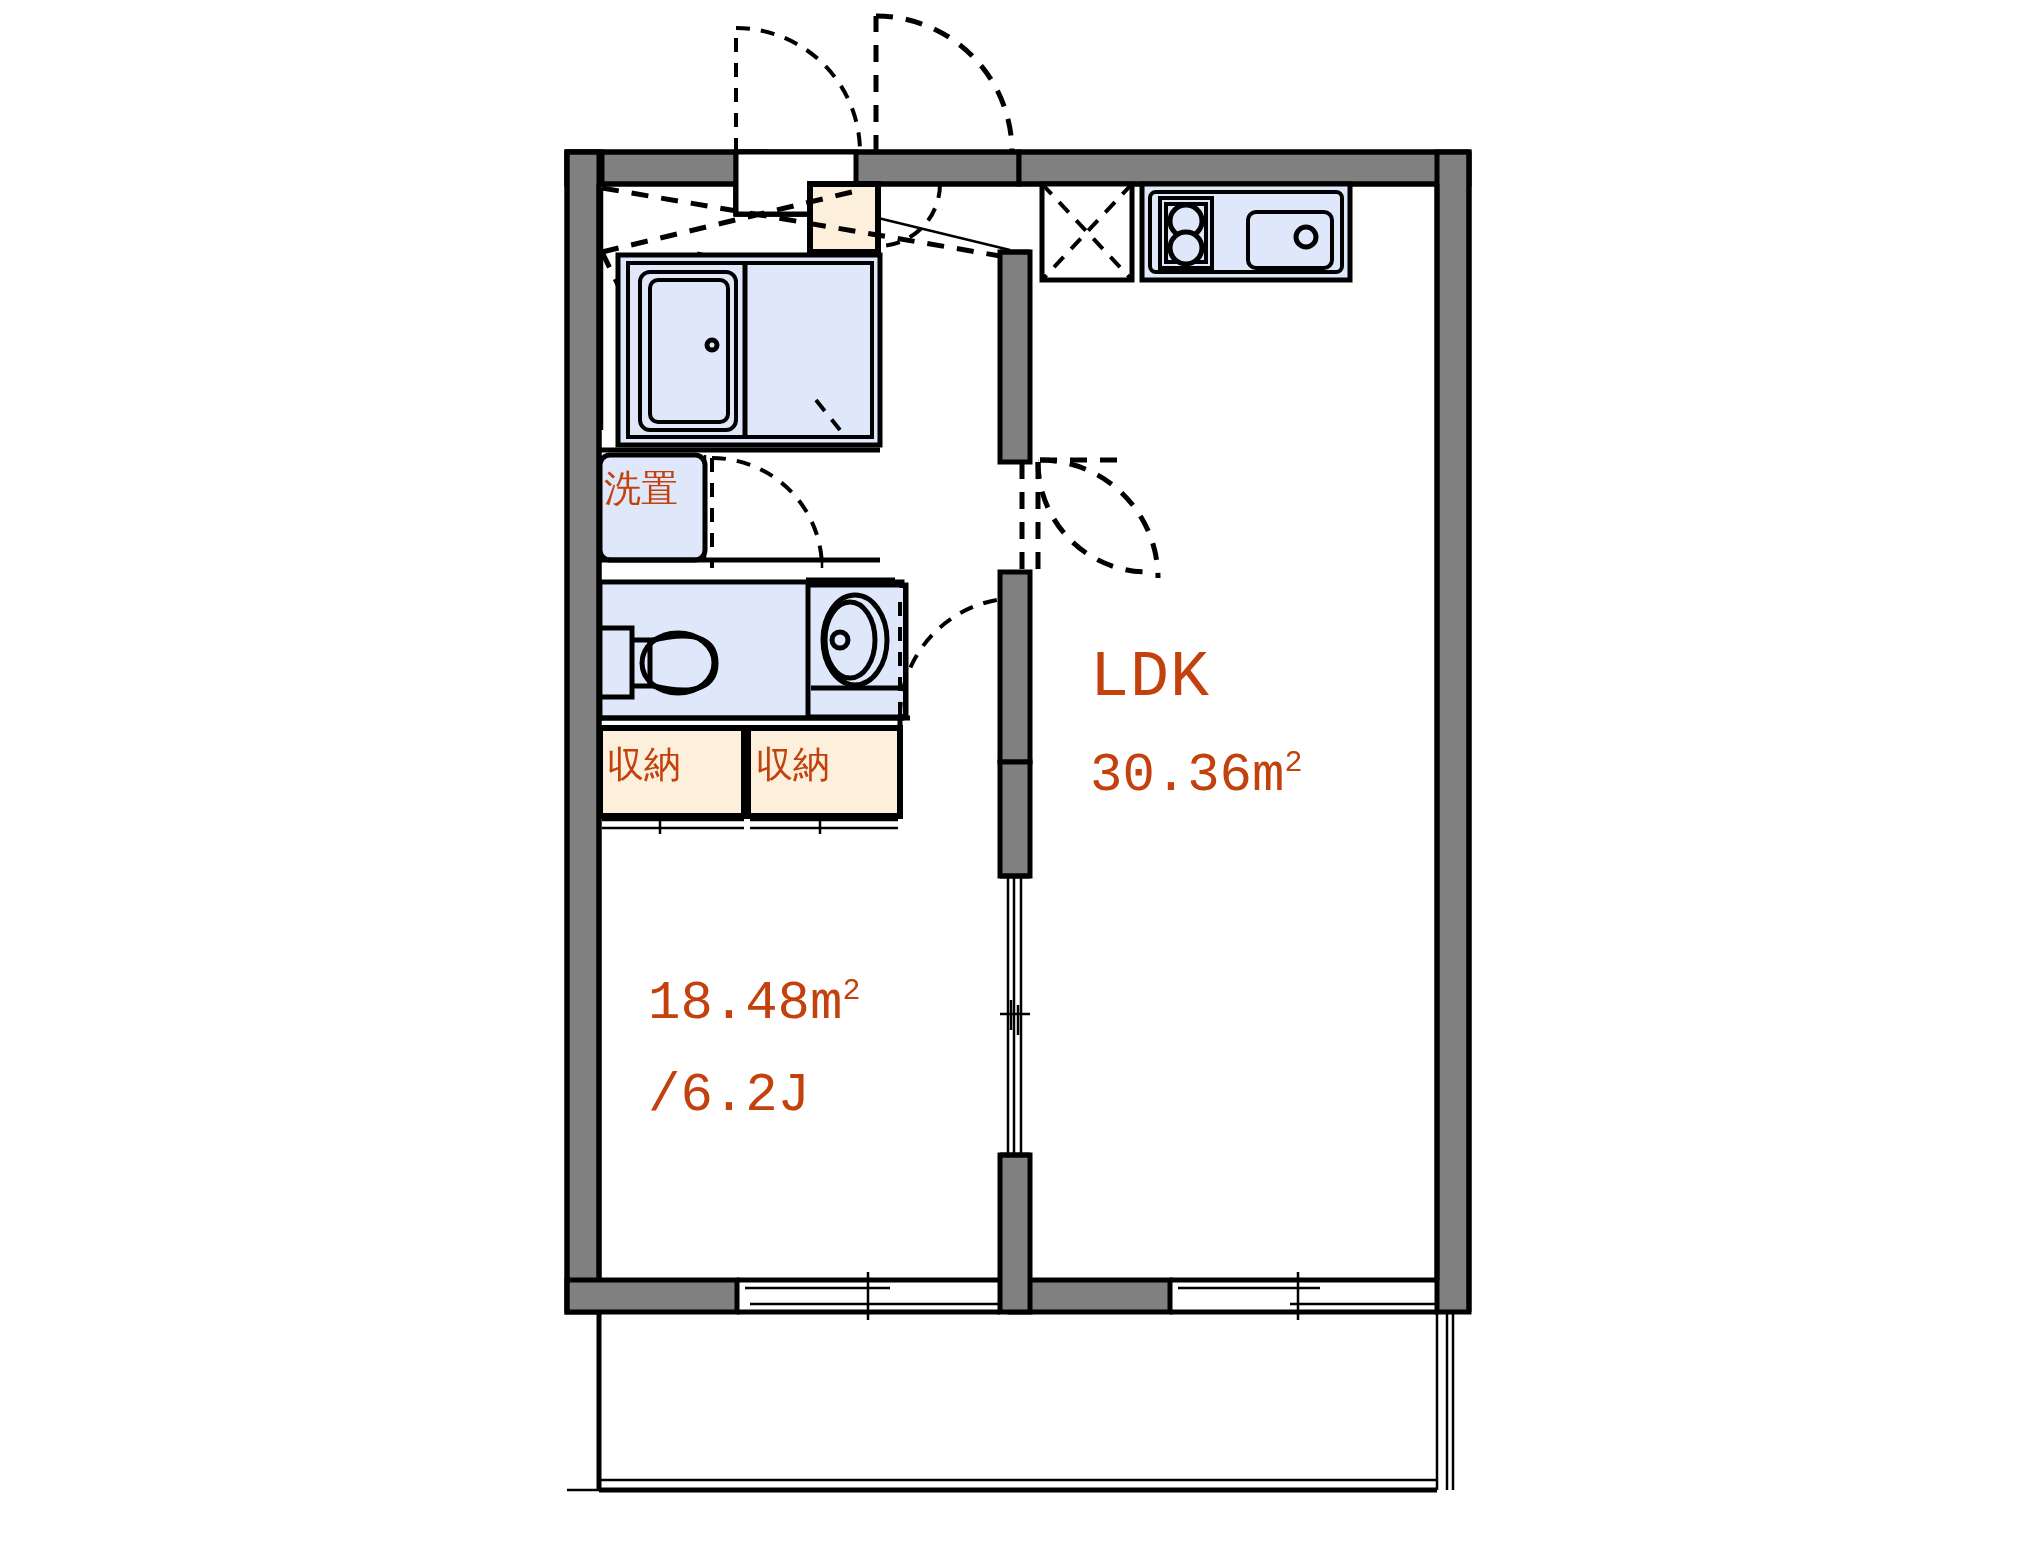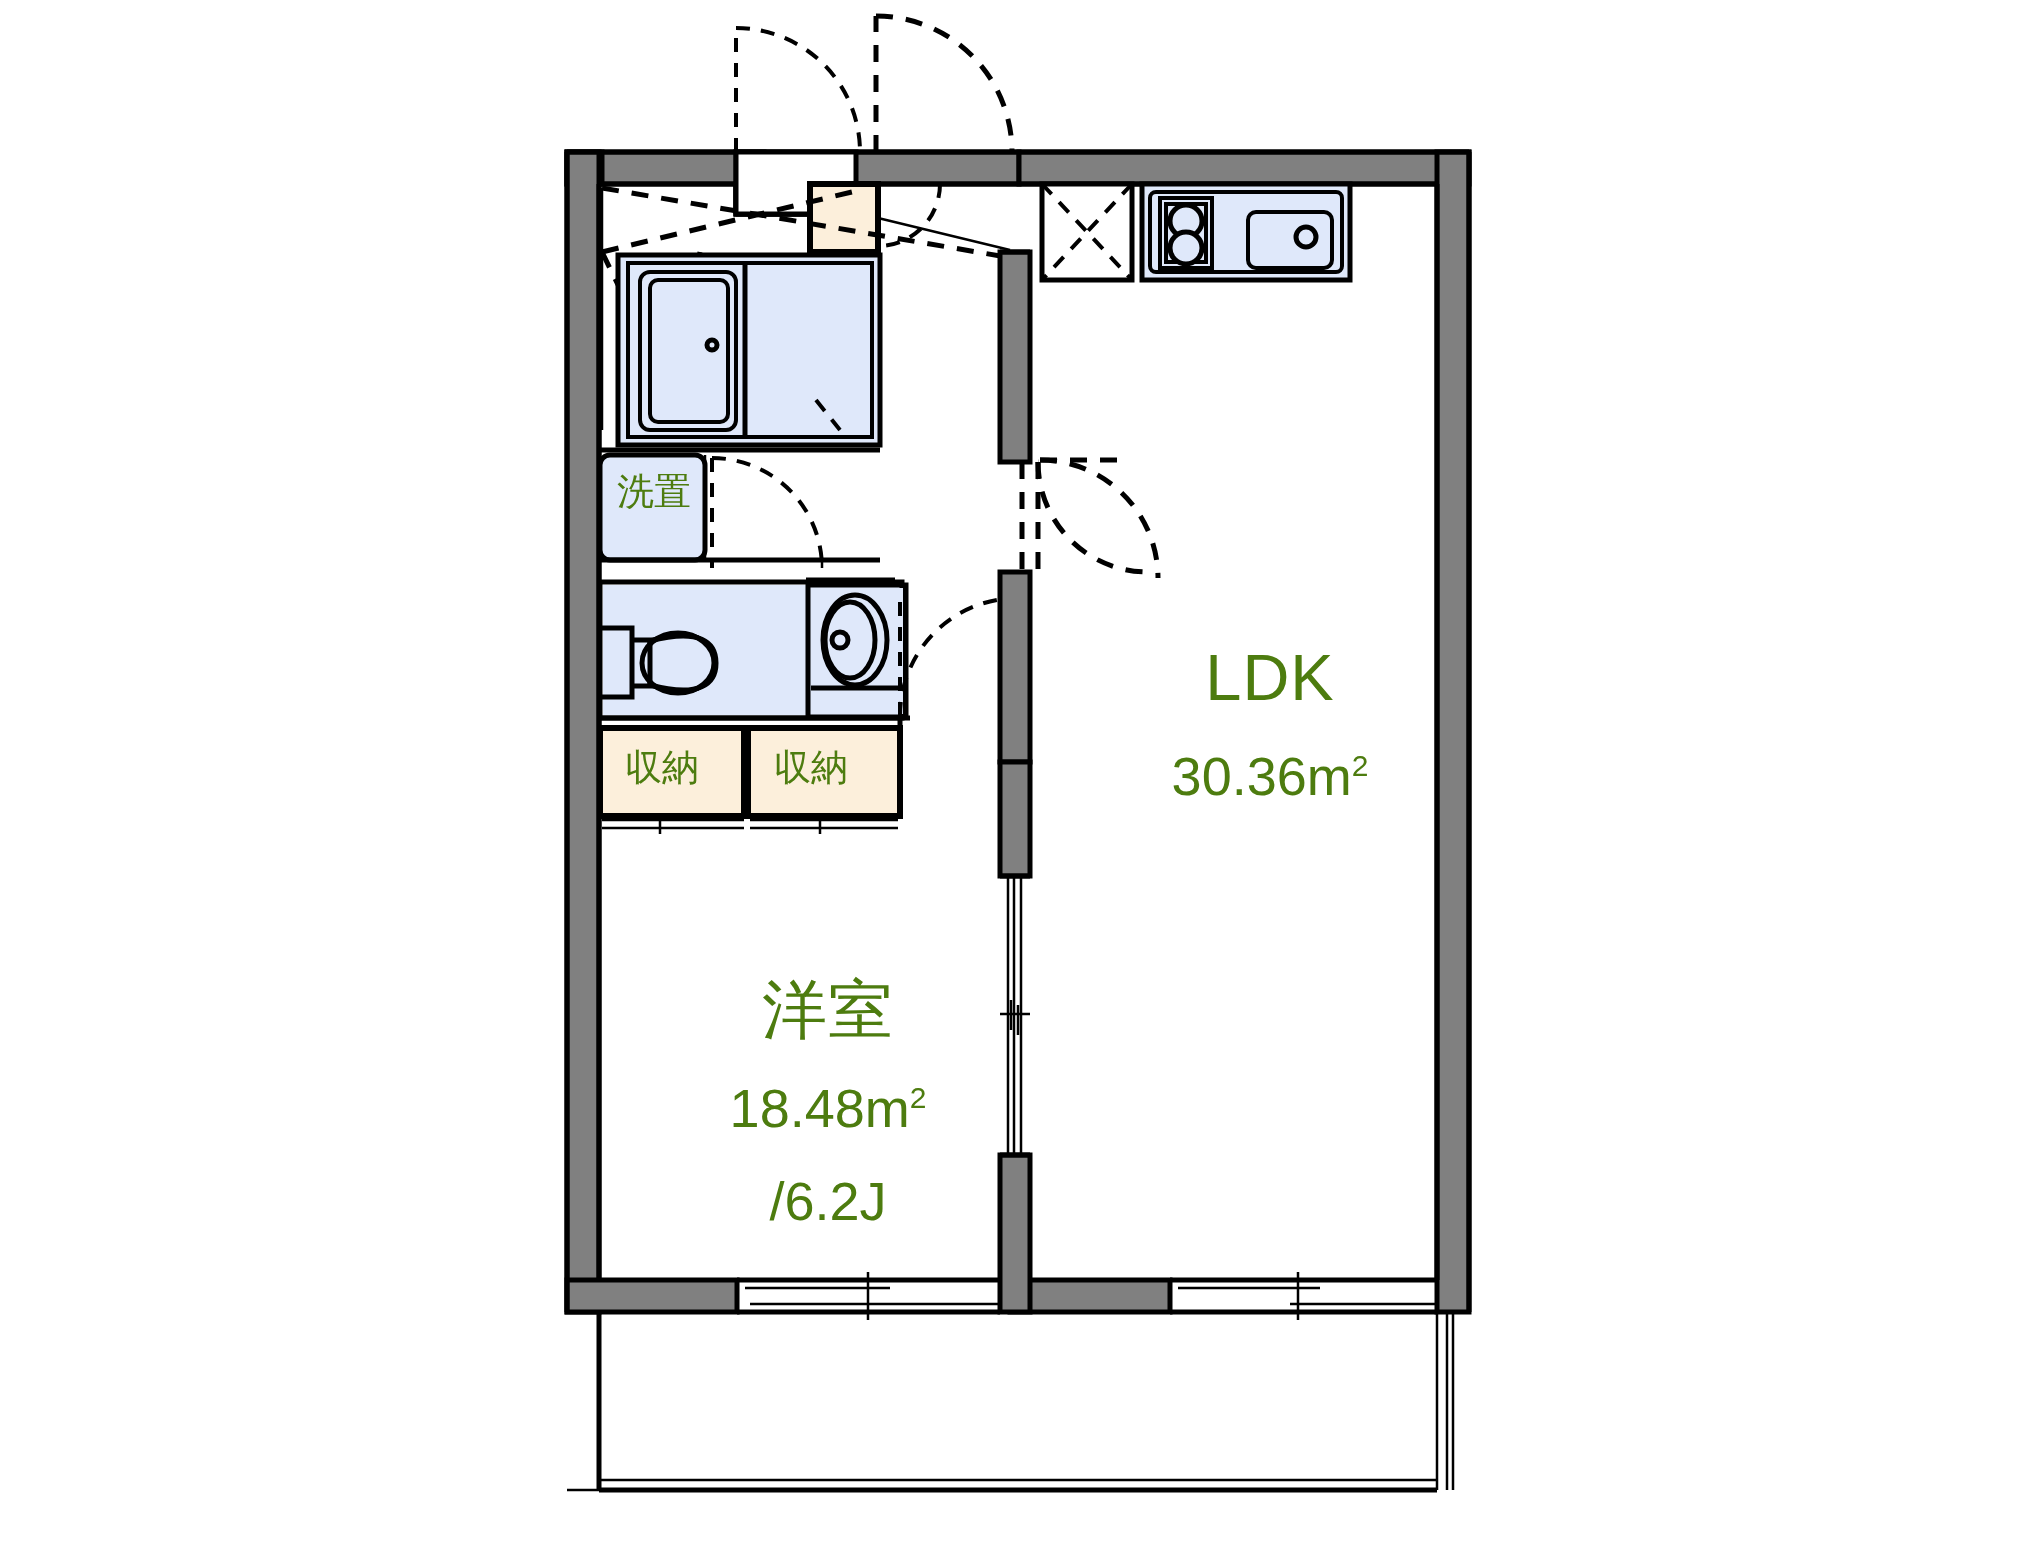--- a/index.html
+++ b/index.html
@@ -33,23 +33,22 @@
   .fixture-none { fill: #dfe8fa; stroke: none; }
   .closet { fill: #fcefdb; stroke: #000000; stroke-width: 6; }
   .line { fill: none; stroke: #000000; stroke-width: 5; }
   .line-hair { fill: none; stroke: #000000; stroke-width: 2.5; }
   .swing { fill: none; stroke: #000000; stroke-width: 5; stroke-dasharray: 17 13; }
   .swing-thin { fill: none; stroke: #000000; stroke-width: 4; stroke-dasharray: 14 11; }
   .white-fill { fill: #ffffff; stroke: #000000; stroke-width: 5; }
 
   .lbl {
     position: absolute;
-    font-family: Liberation Sans, sans-serif;
-    color: #4d7c0f;
-    text-align: center;
+    font-family: Liberation Mono, monospace;
+    color: #c2410c;
     line-height: 1.08;
     white-space: pre;
     user-select: none;
   }
   .lbl-room-name {
     font-size: 65px;
     letter-spacing: 1px;
     font-weight: 400;
   }
   .lbl-room-area {
@@ -277,21 +276,20 @@
     </g>
 
   </svg>
 
   <div class="lbl" id="ldk-block">
     <div class="lbl-room-name">LDK</div>
     <div class="lbl-room-area"><span>30.36m</span><span class="sup">2</span></div>
   </div>
 
   <div class="lbl" id="bed-block">
-    <div class="lbl-room-name">洋室</div>
     <div class="lbl-room-area"><span>18.48m</span><span class="sup">2</span></div>
     <div class="lbl-room-area">/6.2J</div>
   </div>
 
   <div class="lbl lbl-small" id="washer-label">洗置</div>
   <div class="lbl lbl-small" id="closet1-label">収納</div>
   <div class="lbl lbl-small" id="closet2-label">収納</div>
 
 </div>
 

